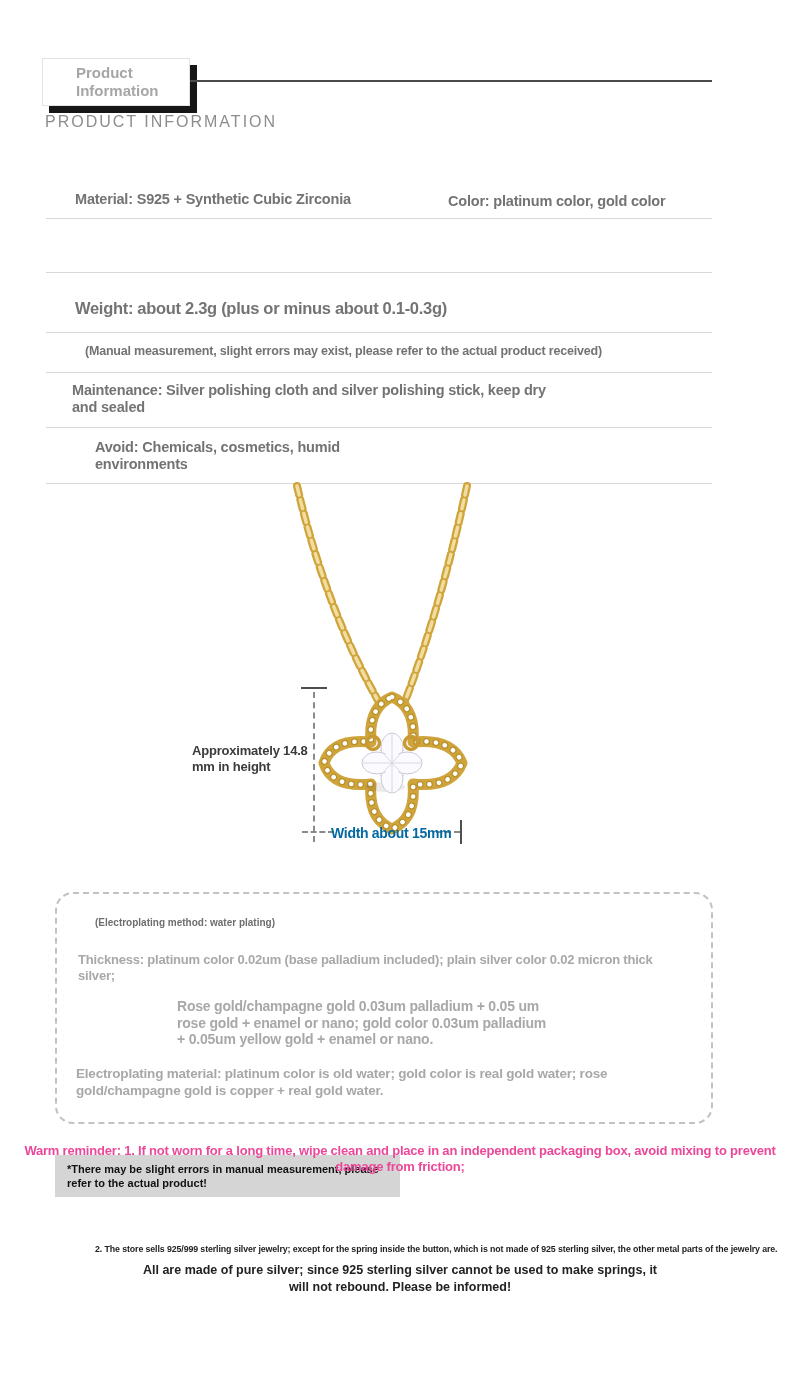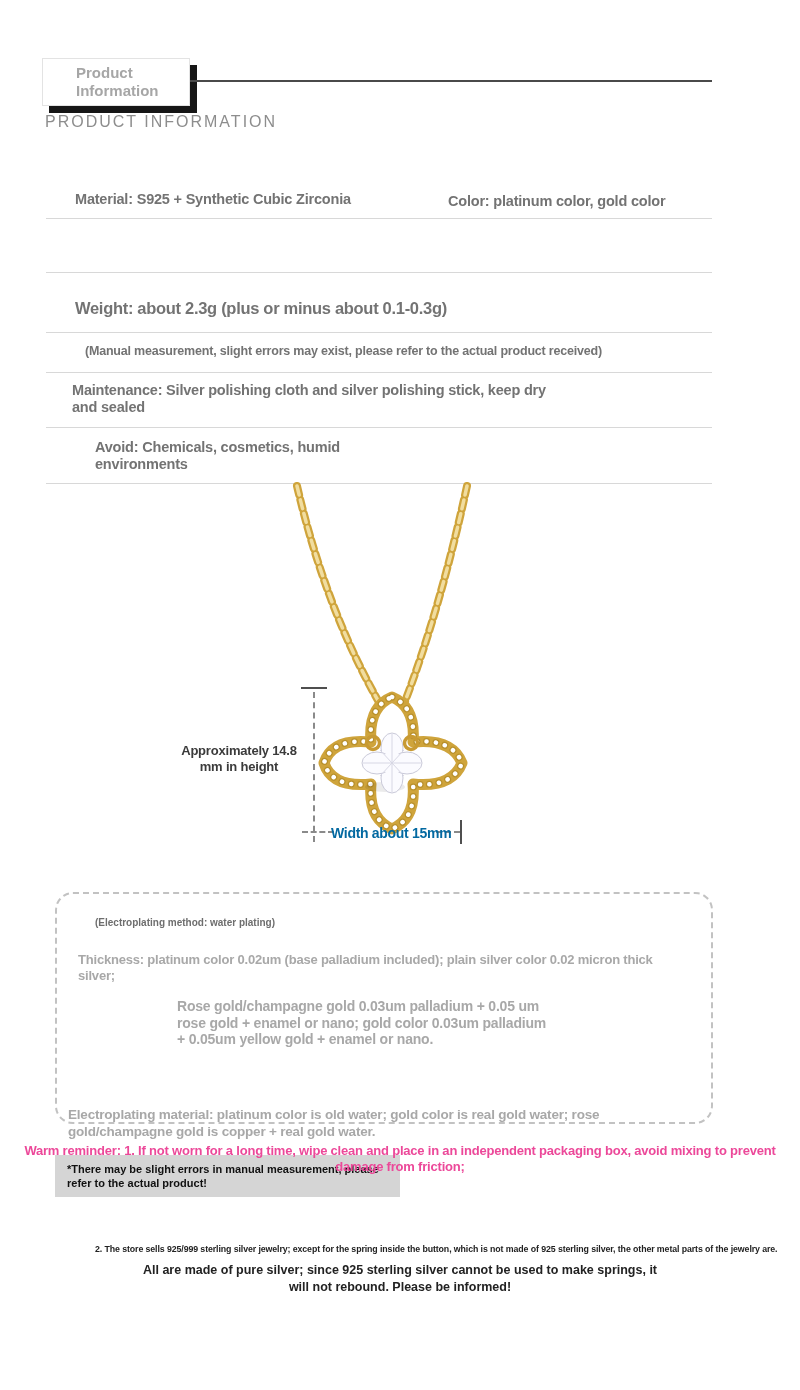--- a/index.html
+++ b/index.html
@@ -20,28 +20,28 @@
   .spec{font-size:14.5px;letter-spacing:-0.2px;line-height:16.5px;color:#737373;}
   .divider{left:46px;width:666px;height:1px;background:#d8d8d8;}
   .spec-weight{font-size:16.5px;letter-spacing:-0.3px;}
   .spec-small{font-size:12.5px;letter-spacing:-0.2px;white-space:nowrap;}
   
   .vline{left:313px;top:692px;height:150px;width:0;border-left:2px dashed #8a8a8a;}
   .vcap{left:301px;top:687px;width:26px;height:2px;background:#4f4f4f;}
   .hseg1{left:302px;top:831px;width:32px;height:0;border-top:2px dashed #8a8a8a;}
   .hseg2{left:436px;top:831px;width:24px;height:0;border-top:2px dashed #8a8a8a;}
   .rtick{left:460px;top:820px;width:2px;height:24px;background:#4f4f4f;}
-  .height-label{left:175px;top:743px;width:128px;font-size:13px;line-height:16px;color:#3b3b3b;letter-spacing:-0.2px;text-align:center;}
+  .height-label{left:192px;top:743px;width:128px;font-size:13px;line-height:16px;color:#3b3b3b;letter-spacing:-0.2px;}
   .width-label{left:331px;top:822px;width:150px;font-size:14px;line-height:22px;color:#0369a1;letter-spacing:-0.3px;}
   
   .plate-box{left:55px;top:892px;width:658px;height:232px;border:2px dashed #c2c2c2;border-radius:18px;box-sizing:border-box;}
   .plate-method{left:95px;top:914px;width:205px;font-size:10px;line-height:17px;color:#6e6e6e;}
   .plate-thickness{left:78px;top:952px;width:590px;font-size:13px;line-height:15.5px;color:#a8a8a8;letter-spacing:-0.2px;}
   .plate-rose{left:177px;top:998px;width:378px;font-size:14px;line-height:16.5px;color:#a8a8a8;letter-spacing:-0.2px;}
-  .plate-material{left:68px;top:1066px;width:622px;font-size:13.5px;line-height:16.5px;color:#a8a8a8;letter-spacing:-0.2px;margin-top:41px;}
+  .plate-material{left:76px;top:1066px;width:622px;font-size:13.5px;line-height:16.5px;color:#a8a8a8;letter-spacing:-0.2px;}
   
   .note-box{left:55px;top:1155px;width:321px;background:#d5d5d5;padding:7px 12px;
     font-size:11px;line-height:14px;color:#111;}
   .reminder1{left:20px;top:1143px;width:760px;text-align:center;font-size:13px;line-height:16px;color:#ec4899;letter-spacing:-0.2px;}
   .reminder2{left:95px;top:1244px;font-size:8.8px;color:#222;white-space:nowrap;letter-spacing:-0.1px;}
   .reminder3{left:140px;top:1262px;width:520px;text-align:center;font-size:12.5px;line-height:16.5px;color:#222;}
 </style>
 </head>
 <body>
 

